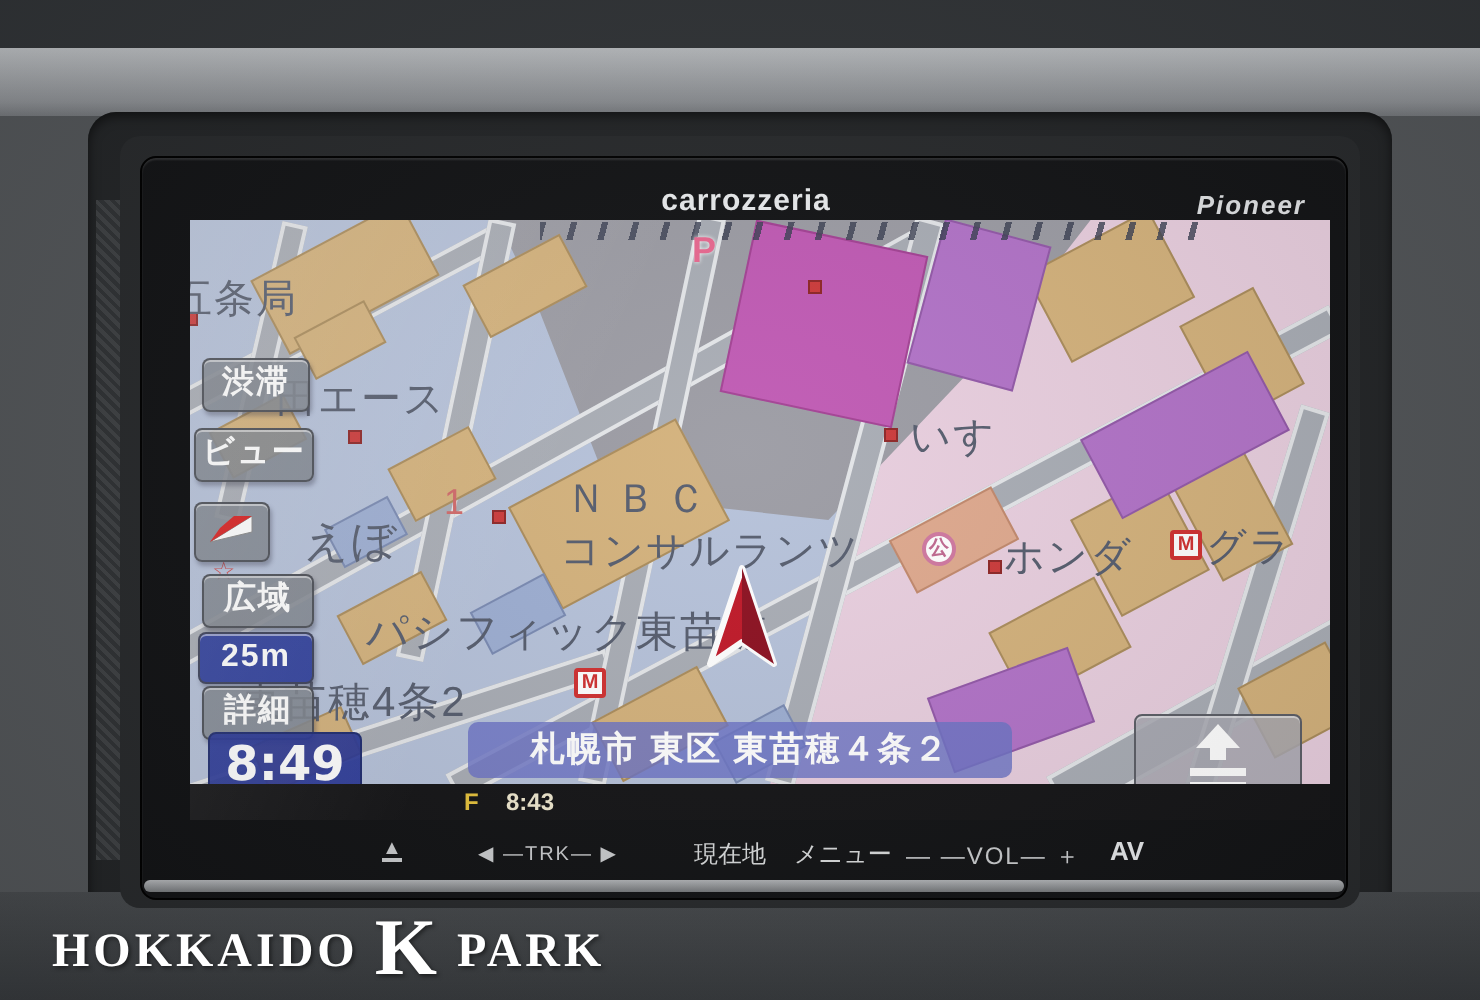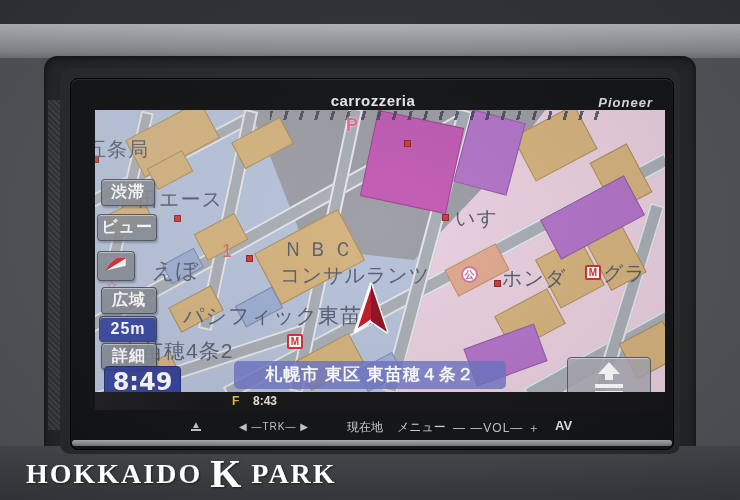--- a/index.html
+++ b/index.html
@@ -87,21 +87,21 @@
   .f-ind { color:#e6c23c; }
 
   .sheen { left:95px; top:110px; width:570px; height:300px; pointer-events:none;
            background:linear-gradient(115deg, rgba(255,255,255,.12) 0%, rgba(255,255,255,0) 35%); }
   .photo-overlay { left:0; top:0; width:740px; height:500px; pointer-events:none;
            background:radial-gradient(ellipse at 50% 45%, rgba(255,255,255,.04), rgba(0,0,0,.10) 97%); }
 
   .watermark { left:26px; top:450px; color:#fff; font-family:"Liberation Serif", serif;
                font-weight:bold; letter-spacing:2px; text-shadow:1px 1px 2px rgba(0,0,0,.5);
                white-space:nowrap; }
-  .watermark .w { font-size:28px; }
+  .watermark .w { font-size:24px; }
   .watermark .k { font-size:40px; vertical-align:-4px; margin:0 2px; }
 </style>
 </head>
 <body>
 
 <div class="abs dash-top"></div>
 <div class="abs dash-trim"></div>
 <div class="abs dash-mid"></div>
 <div class="abs recess"></div>
 <div class="abs side-texture"></div>

